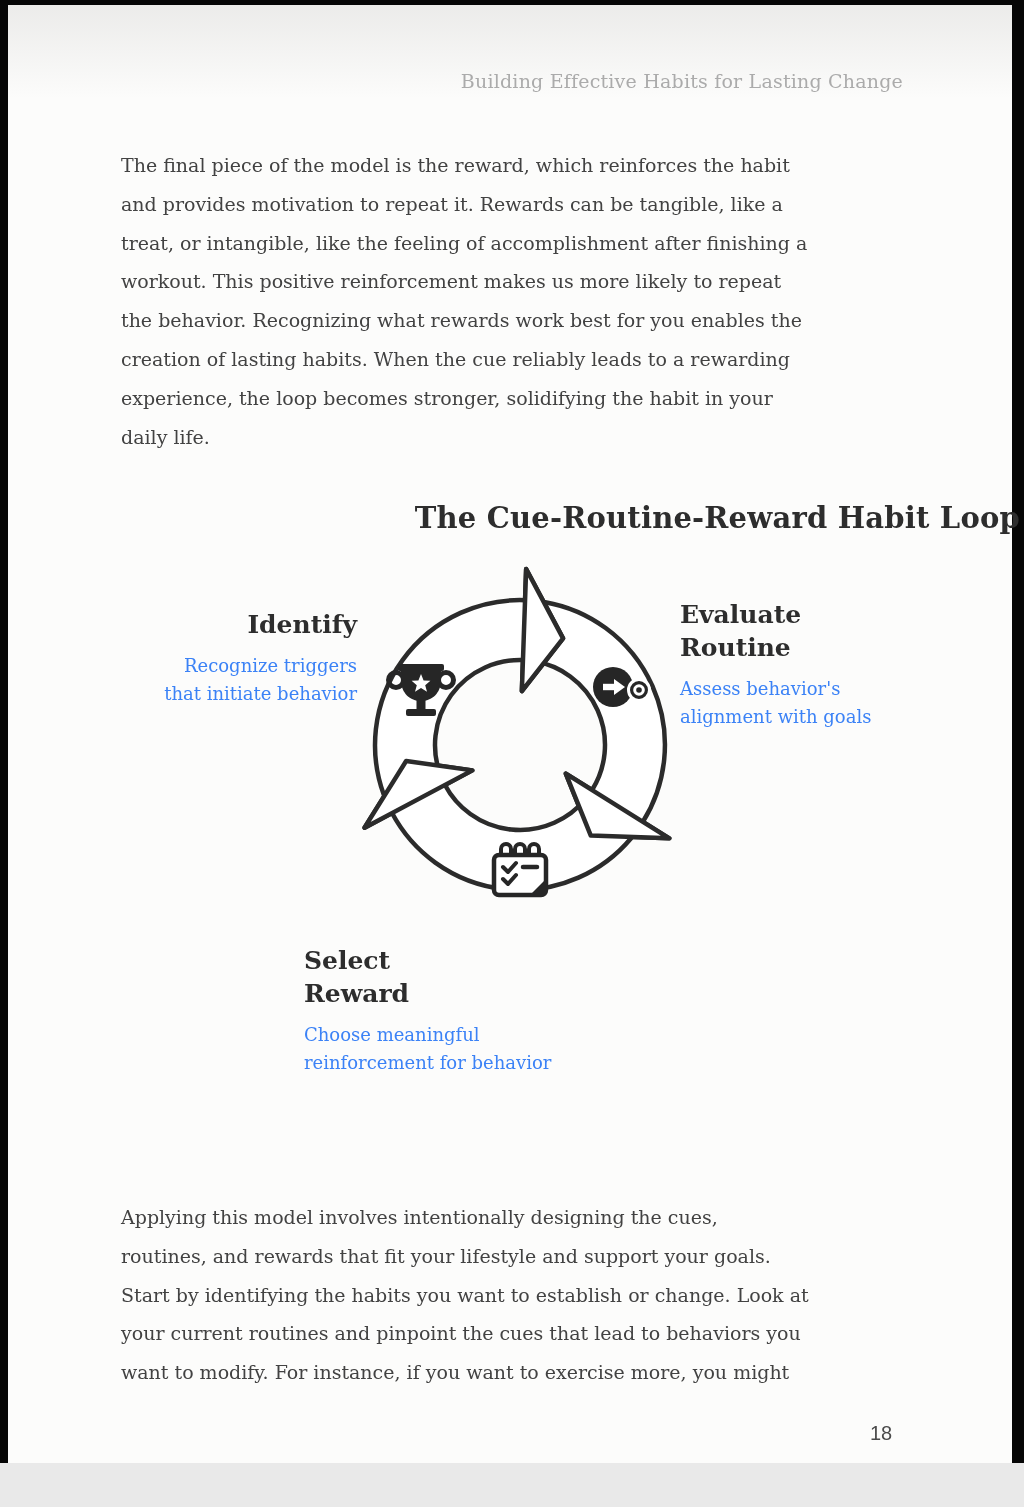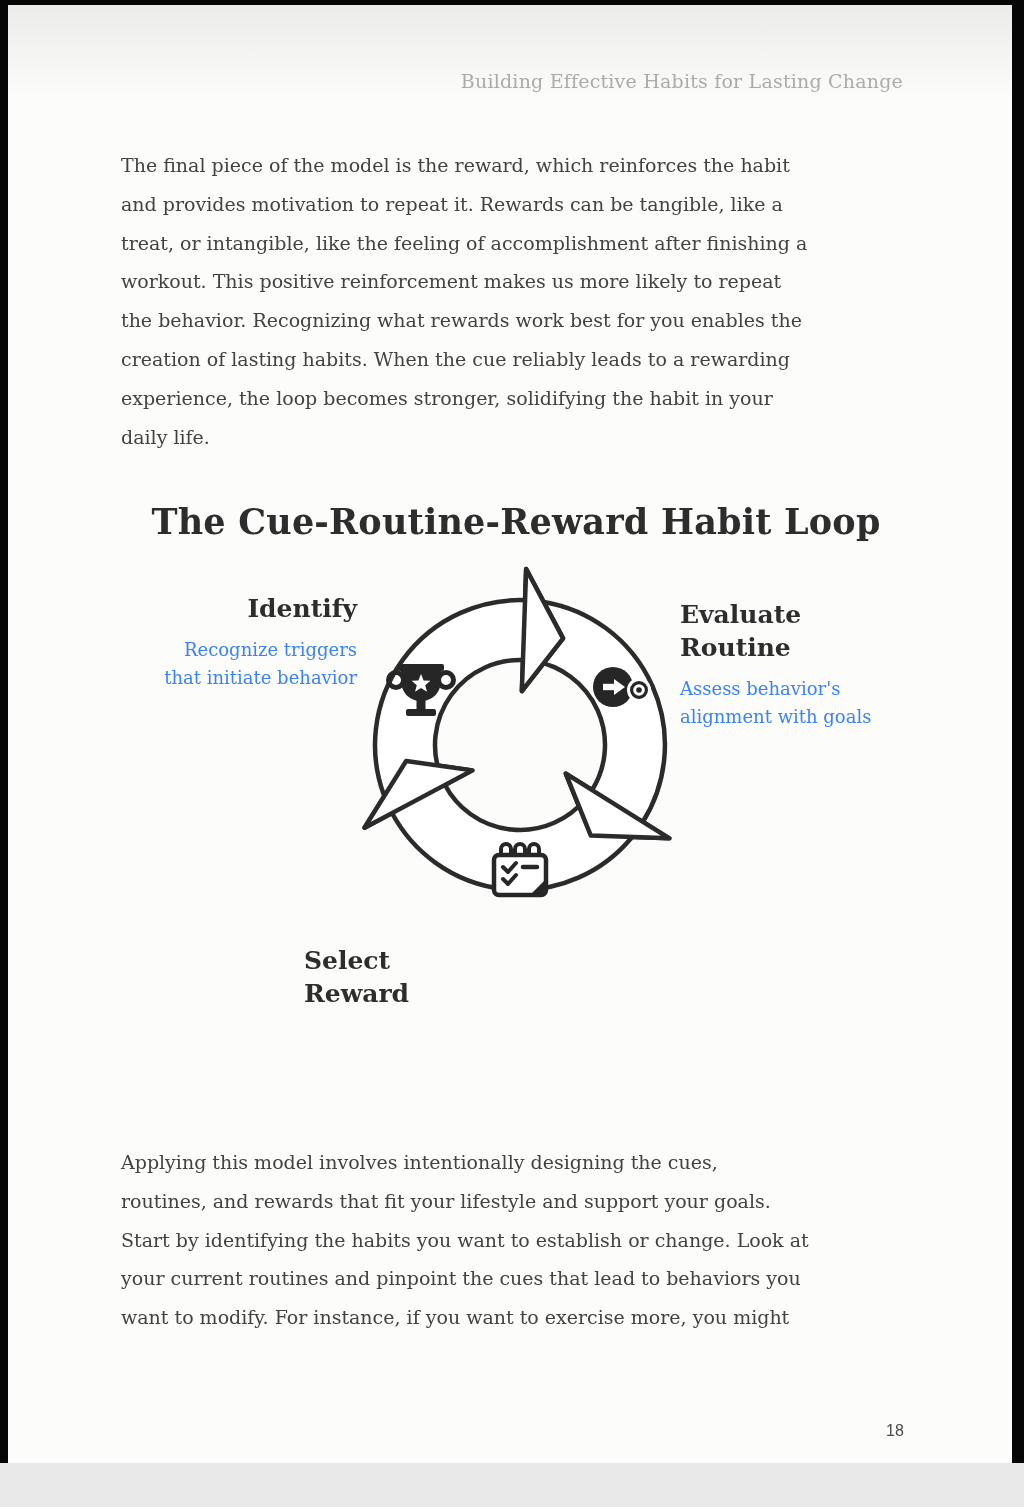--- a/index.html
+++ b/index.html
@@ -23,33 +23,33 @@
     text-align:right; font-size:19px; color:#ababab; letter-spacing:0.2px;
     white-space:nowrap;
   }
   .para { position:absolute; left:121px; width:790px; }
   .para .line {
     height:38.8px; line-height:38.8px; font-size:19px;
     color:#424242; white-space:nowrap;
   }
   .diagram-title {
     position:absolute; top:501px; left:12px; width:1008px;
-    text-align:center; font-size:35px; font-weight:bold; color:#2d2d2d;
+    text-align:right; font-size:29px; font-weight:bold; color:#2d2d2d;
     letter-spacing:0.2px;
   }
   .node-label { position:absolute; }
   .node-title { font-size:25px; font-weight:bold; color:#2d2d2d; line-height:33px; }
   .node-desc  { font-size:18px; color:#3b82f6; line-height:27.5px; margin-top:11px; }
-  .label-identify { top:592px; right:667px; text-align:right; }
+  .label-identify { top:608px; right:667px; text-align:right; }
   .label-evaluate { top:598px; left:680px; text-align:left; }
   .label-select   { top:944px; left:304px; width:400px; text-align:left; }
   .loop-svg { position:absolute; left:320px; top:545px; }
   .page-number {
-    position:absolute; top:1422px; left:870px; width:50px; text-align:center;
-    font-family:"Liberation Sans", sans-serif; font-size:16px; color:#4b4b4b;
+    position:absolute; top:1422px; left:870px; width:50px; text-align:left;
+    font-family:"Liberation Sans", sans-serif; font-size:20px; color:#4b4b4b;
   }
 </style>
 </head>
 <body>
 
 <div class="page">
 
   <div class="bar bar-left"></div>
   <div class="bar bar-right"></div>
   <div class="bar bar-top"></div>
@@ -89,20 +89,24 @@
       <div>Assess behavior's</div>
       <div>alignment with goals</div>
     </div>
   </div>
 
   <div class="node-label label-select">
     <div class="node-title">
       <div>Select</div>
       <div>Reward</div>
     </div>
+    <div class="node-desc">
+      <div>Choose meaningful</div>
+      <div>reinforcement for behavior</div>
+    </div>
   </div>
 
   <svg class="loop-svg" width="400" height="400" viewBox="60 60 400 400">
     <g fill="#ffffff" stroke="#2b2b2b" stroke-width="4.5" stroke-linejoin="round">
 
       <path d="M285.2 117.2 A145 145 0 0 1 382.9 336.8 L409.3 353.3 L330.8 350.6 L305.8 288.6 L332.1 305 A85 85 0 0 0 274.8 176.3 Z"></path>
       <path transform="rotate(120 260 260)" d="M285.2 117.2 A145 145 0 0 1 382.9 336.8 L409.3 353.3 L330.8 350.6 L305.8 288.6 L332.1 305 A85 85 0 0 0 274.8 176.3 Z"></path>
       <path transform="rotate(240 260 260)" d="M285.2 117.2 A145 145 0 0 1 382.9 336.8 L409.3 353.3 L330.8 350.6 L305.8 288.6 L332.1 305 A85 85 0 0 0 274.8 176.3 Z"></path>
 
       <path d="M409.3 353.3 L330.8 350.6 L305.8 288.6 Z"></path>
@@ -134,21 +138,21 @@
       <path d="M-19,-13 v-6 a5,5 0 0 1 10,0 v6" fill="none" stroke="#262626" stroke-width="4"></path>
       <path d="M-5,-13  v-6 a5,5 0 0 1 10,0 v6" fill="none" stroke="#262626" stroke-width="4"></path>
       <path d="M9,-13   v-6 a5,5 0 0 1 10,0 v6" fill="none" stroke="#262626" stroke-width="4"></path>
       <path d="M10,27 L26,11 L26,27 Z" fill="#262626"></path>
       <polyline points="-17,-1 -12,4 -4,-5" fill="none" stroke="#262626" stroke-width="4" stroke-linecap="round" stroke-linejoin="round"></polyline>
       <polyline points="-17,11 -12,16 -4,7" fill="none" stroke="#262626" stroke-width="4" stroke-linecap="round" stroke-linejoin="round"></polyline>
       <line x1="3" y1="-1" x2="17" y2="-1" stroke="#262626" stroke-width="4.5" stroke-linecap="round"></line>
     </g>
   </svg>
 
-  <div class="para" style="top:1143px">
+  <div class="para" style="top:1198px">
     <div class="line">Applying this model involves intentionally designing the cues,</div>
     <div class="line">routines, and rewards that fit your lifestyle and support your goals.</div>
     <div class="line">Start by identifying the habits you want to establish or change. Look at</div>
     <div class="line">your current routines and pinpoint the cues that lead to behaviors you</div>
     <div class="line">want to modify. For instance, if you want to exercise more, you might</div>
   </div>
 
   <div class="page-number">18</div>
 
 </div>

